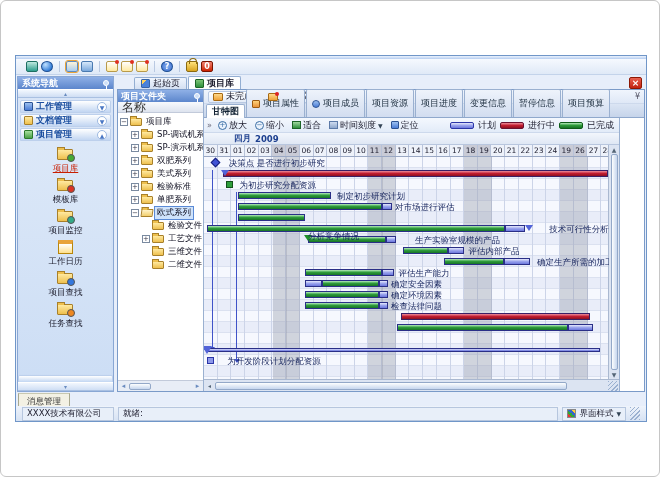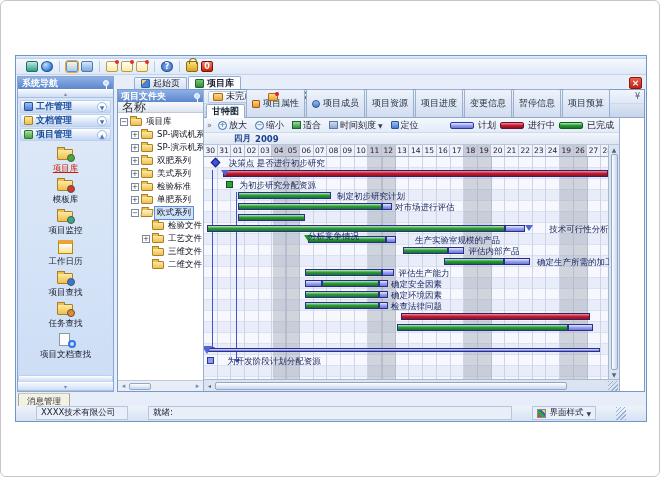--- a/index.html
+++ b/index.html
@@ -138,21 +138,21 @@
   .connarrow{position:absolute;width:0;height:0;border-left:3px solid transparent;border-right:3px solid transparent;border-top:4px solid #4053c8;z-index:1}
   .vscroll{position:absolute;right:0;top:0;bottom:0;width:11px;background:#dce4f2;border-left:1px solid #aab8d0;display:flex;flex-direction:column;align-items:center;font-size:6px;color:#567;padding:1px 0}
   .vthumb{flex:1;width:7px;margin:1px 0;background:linear-gradient(90deg,#fdfefe,#c6d6ee);border:1px solid #93a8c8;border-radius:2px}
   .hscroll{height:12px;flex:none;background:#dce4f2;border-top:1px solid #aab8d0;display:flex;align-items:center;gap:1px;padding:0 1px;font-size:6px;color:#567}
   .harrow{width:9px;text-align:center}
   .hthumb{width:352px;height:8px;background:linear-gradient(#fdfefe,#c6d6ee);border:1px solid #93a8c8;border-radius:2px}
   .hgrip{margin-left:auto;width:10px;height:10px;background:repeating-linear-gradient(135deg,#9ab0d0 0 1px,transparent 1px 3px)}
   
   .bottomtabs{height:13px;flex:none;display:flex;align-items:flex-start;padding-left:2px;background:#e7eefa}
   .msgtab{height:18px;padding:0 8px;background:#f3f1e4;border:1px solid #a8a88f;border-top:1px solid #c8c8b0;border-radius:0 0 2px 2px;font-size:8.5px;color:#333;display:flex;align-items:center;white-space:nowrap}
-  .statusbar{height:15px;flex:none;display:flex;gap:20px;background:linear-gradient(#eef3fb,#d6e2f3);padding:1px 20px;font-size:8.5px;color:#223;align-items:flex-end}
+  .statusbar{height:15px;flex:none;display:flex;gap:4px;background:linear-gradient(#eef3fb,#d6e2f3);padding:1px 6px;font-size:8.5px;color:#223;align-items:center}
   .sbcell{border:1px solid #b6c6de;background:#e8eff9;display:flex;align-items:center;gap:3px;padding:0 4px;white-space:nowrap;overflow:hidden}
   .sbcell.grow{flex:1}
   .styleicon{width:9px;height:9px;flex:none;background:linear-gradient(45deg,#e33 25%,#3a3 25% 50%,#36c 50% 75%,#fc3 75%);border:1px solid #888}
   .sb-drop{font-size:6px;color:#345}
   .grip{width:10px;height:13px;background:repeating-linear-gradient(135deg,#9ab0d0 0 1px,transparent 1px 3px)}
 </style>
 </head>
 <body>
 
 <div class="page">
@@ -232,27 +232,20 @@
                   <div class="badge b-blue"></div>
                 </div>
                 <div class="sb-item-label">项目查找</div>
               </div>
               <div class="sb-item">
                 <div class="si">
                   <div class="fbase"></div>
                   <div class="badge b-orange"></div>
                 </div>
                 <div class="sb-item-label">任务查找</div>
-              </div>
-              <div class="sb-item">
-                <div class="si">
-                  <div class="doc-body"></div>
-                  <div class="ring"></div>
-                </div>
-                <div class="sb-item-label">项目文档查找</div>
               </div>
             </div>
           </div>
         <div class="sb-group" style="height:7px;border-bottom:none"></div>
         <div class="sb-scroll">▾</div>
       </div>
 
       <div class="vsplit"></div>
 
       <div class="tabarea">

